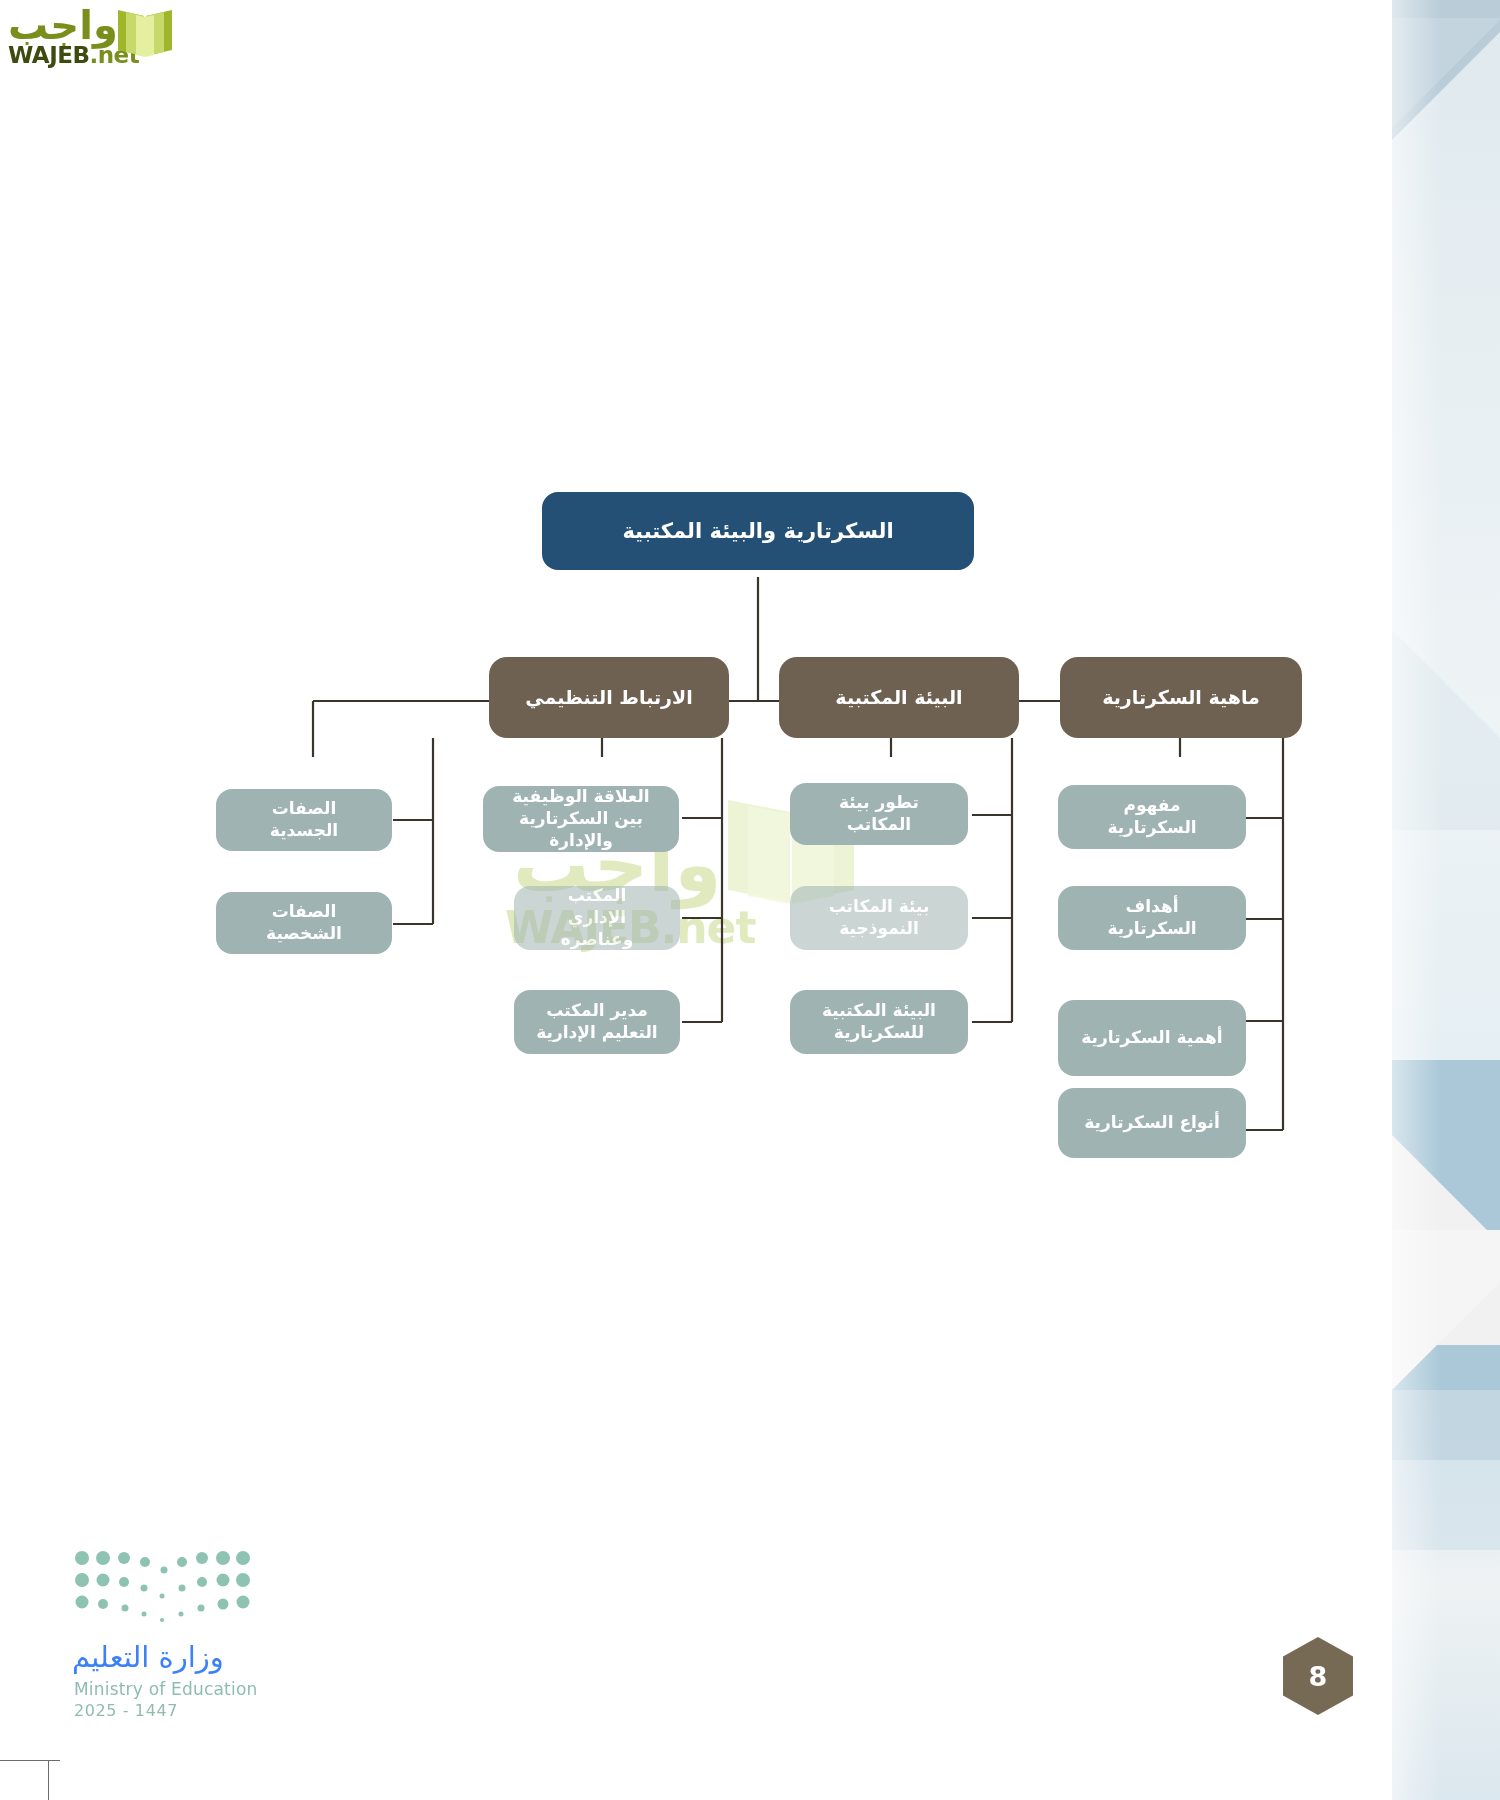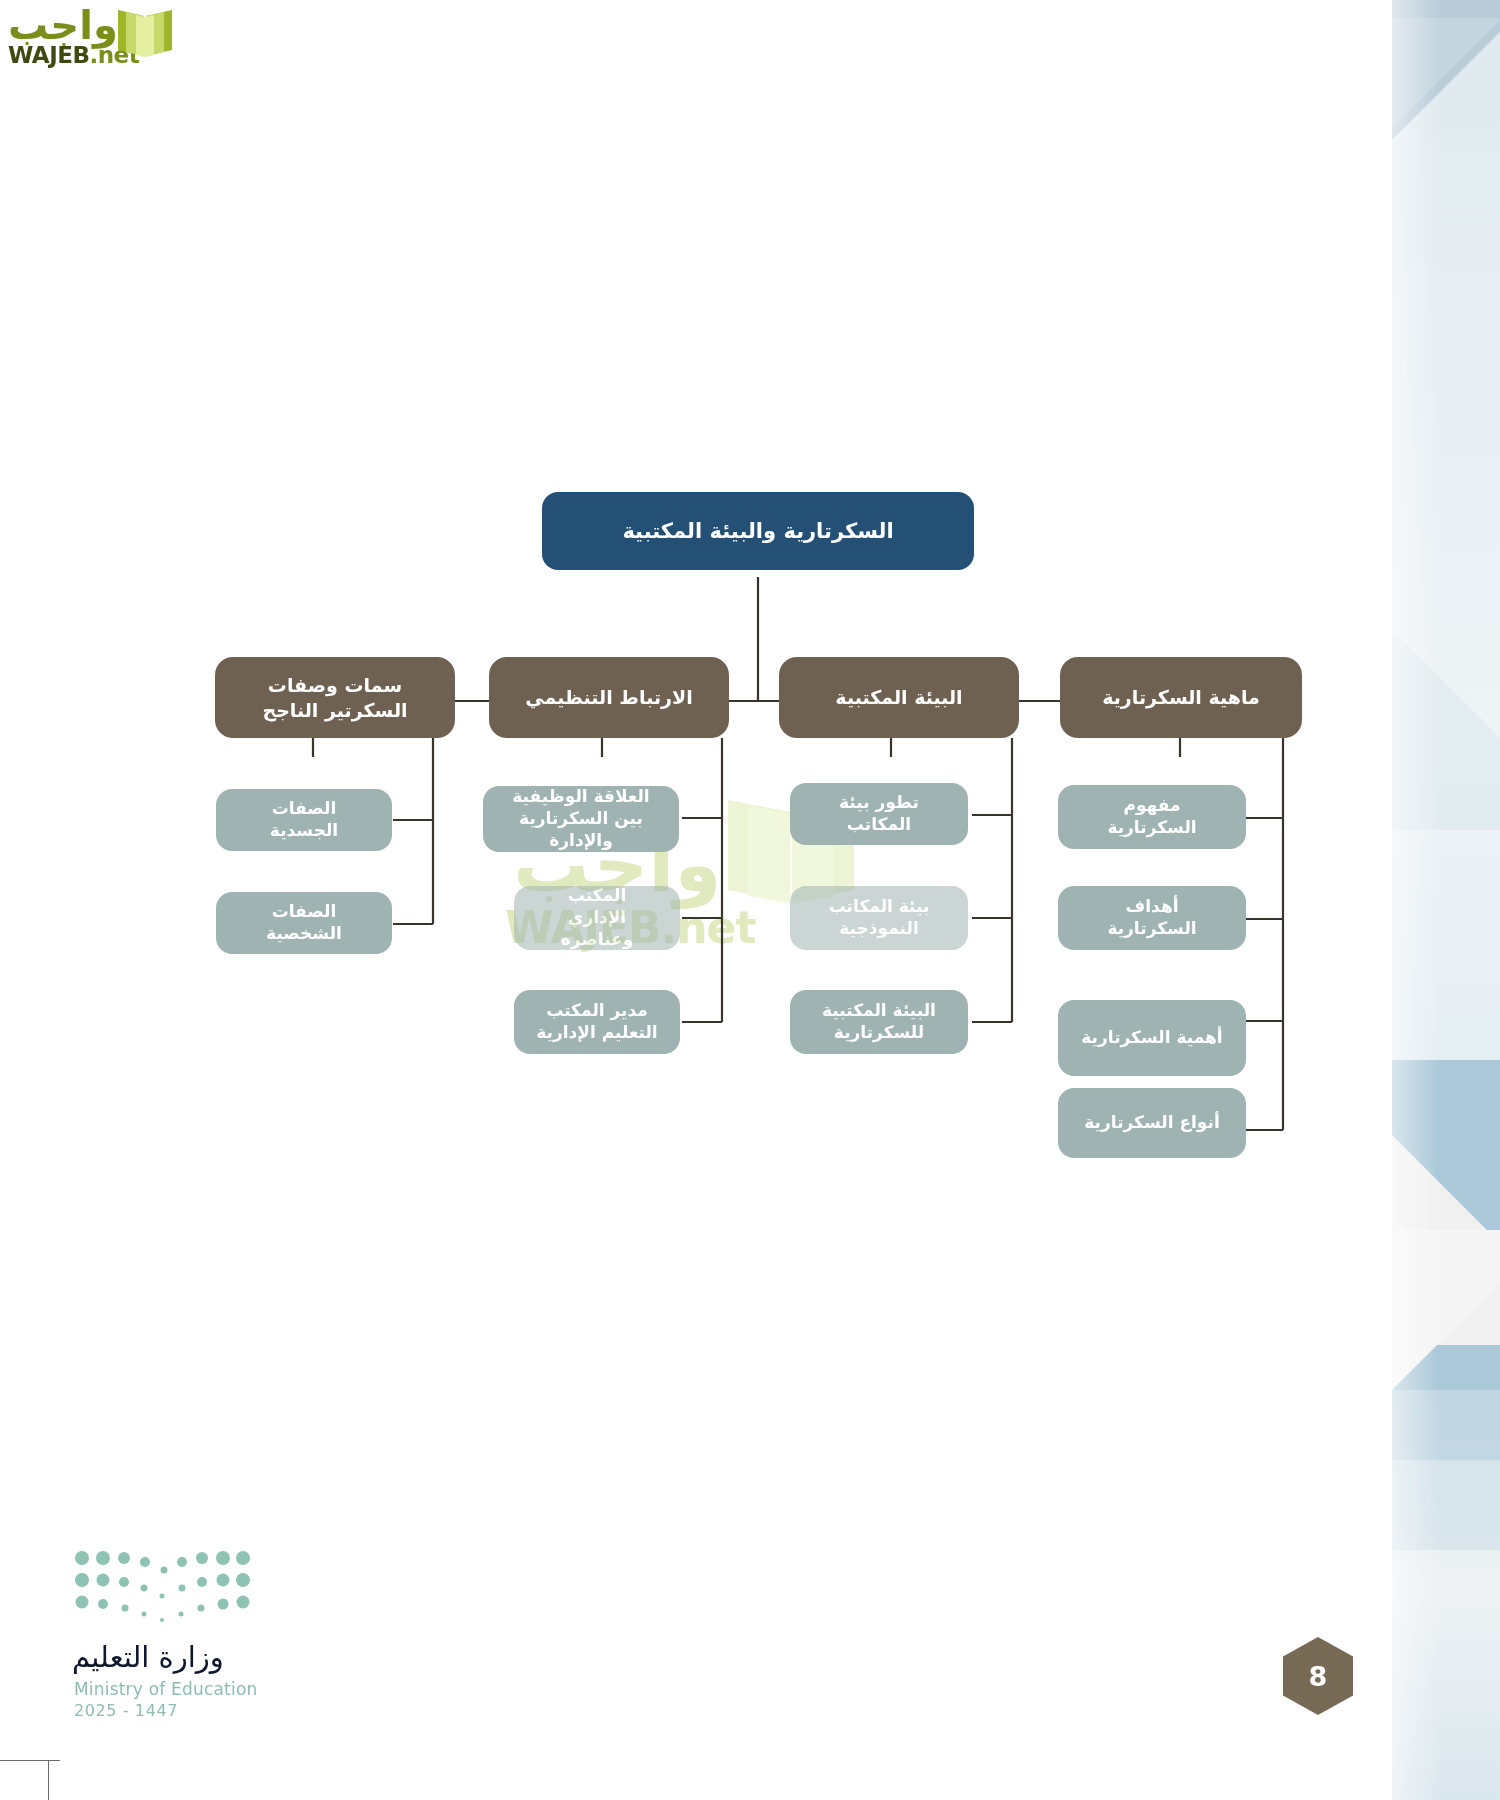--- a/index.html
+++ b/index.html
@@ -69,21 +69,21 @@
 
   
   .wm{position:absolute;left:505px;top:830px;width:290px;height:160px;opacity:.55;}
   .wm-ar{position:absolute;left:8px;top:-10px;font-size:76px;font-weight:bold;color:#c9d98a;direction:rtl;}
   .wm-en{position:absolute;left:0px;top:72px;font-size:44px;font-weight:bold;color:#c9d98a;letter-spacing:-1px;}
   .wm-book{position:absolute;left:215px;top:-40px;width:140px;height:125px;opacity:.8;}
 
   
   .moe{position:absolute;left:72px;top:1548px;width:220px;height:165px;}
   .moe-dots{position:absolute;left:0;top:0;width:180px;height:86px;}
-  .moe-ar{position:absolute;left:0px;top:92px;font-size:29px;color:#0f172a;direction:rtl;letter-spacing:1px;
+  .moe-ar{position:absolute;left:0px;top:92px;font-size:29px;color:#3b82f6;direction:rtl;letter-spacing:1px;
     font-family:"DejaVu Sans","Liberation Sans",sans-serif;}
   .moe-en{position:absolute;left:2px;top:131px;font-size:17px;color:#8fbcb2;letter-spacing:.2px;}
   .moe-yr{position:absolute;left:2px;top:153px;font-size:16px;color:#8fbcb2;letter-spacing:.6px;}
 
   
   .pagenum{
     position:absolute;left:1283px;top:1637px;width:70px;height:78px;
     background:#766a55;
     clip-path:polygon(50% 0%,100% 25%,100% 75%,50% 100%,0% 75%,0% 25%);
     display:flex;align-items:center;justify-content:center;
@@ -181,21 +181,20 @@
   </svg>
 
   <div class="node root" style="left:542px;top:492px;width:432px;height:78px;">السكرتارية والبيئة المكتبية</div>
 
   <div class="node lvl2" style="left:1060px;top:657px;width:242px;height:81px;">ماهية السكرتارية</div>
 
   <div class="node lvl2" style="left:779px;top:657px;width:240px;height:81px;text-align:center;">البيئة المكتبية</div>
 
   <div class="node lvl2" style="left:489px;top:657px;width:240px;height:81px;">الارتباط التنظيمي</div>
 
-  <div class="node lvl2" style="left:215px;top:657px;width:240px;height:81px;">سمات وصفات السكرتير الناجح</div>
 
   <div class="node lvl3" style="left:1058px;top:785px;width:188px;height:64px;">مفهوم السكرتارية</div>
   <div class="node lvl3" style="left:1058px;top:886px;width:188px;height:64px;">أهداف السكرتارية</div>
   <div class="node lvl3" style="left:1058px;top:988px;width:188px;height:76px;margin-top:12px;">أهمية السكرتارية</div>
   <div class="node lvl3" style="left:1058px;top:1088px;width:188px;height:70px;">أنواع السكرتارية</div>
 
   <div class="node lvl3" style="left:790px;top:783px;width:178px;height:62px;">تطور بيئة المكاتب</div>
   <div class="node lvl3 faded" style="left:790px;top:886px;width:178px;height:64px;">بيئة المكاتب النموذجية</div>
   <div class="node lvl3" style="left:790px;top:990px;width:178px;height:64px;">البيئة المكتبية للسكرتارية</div>
 

